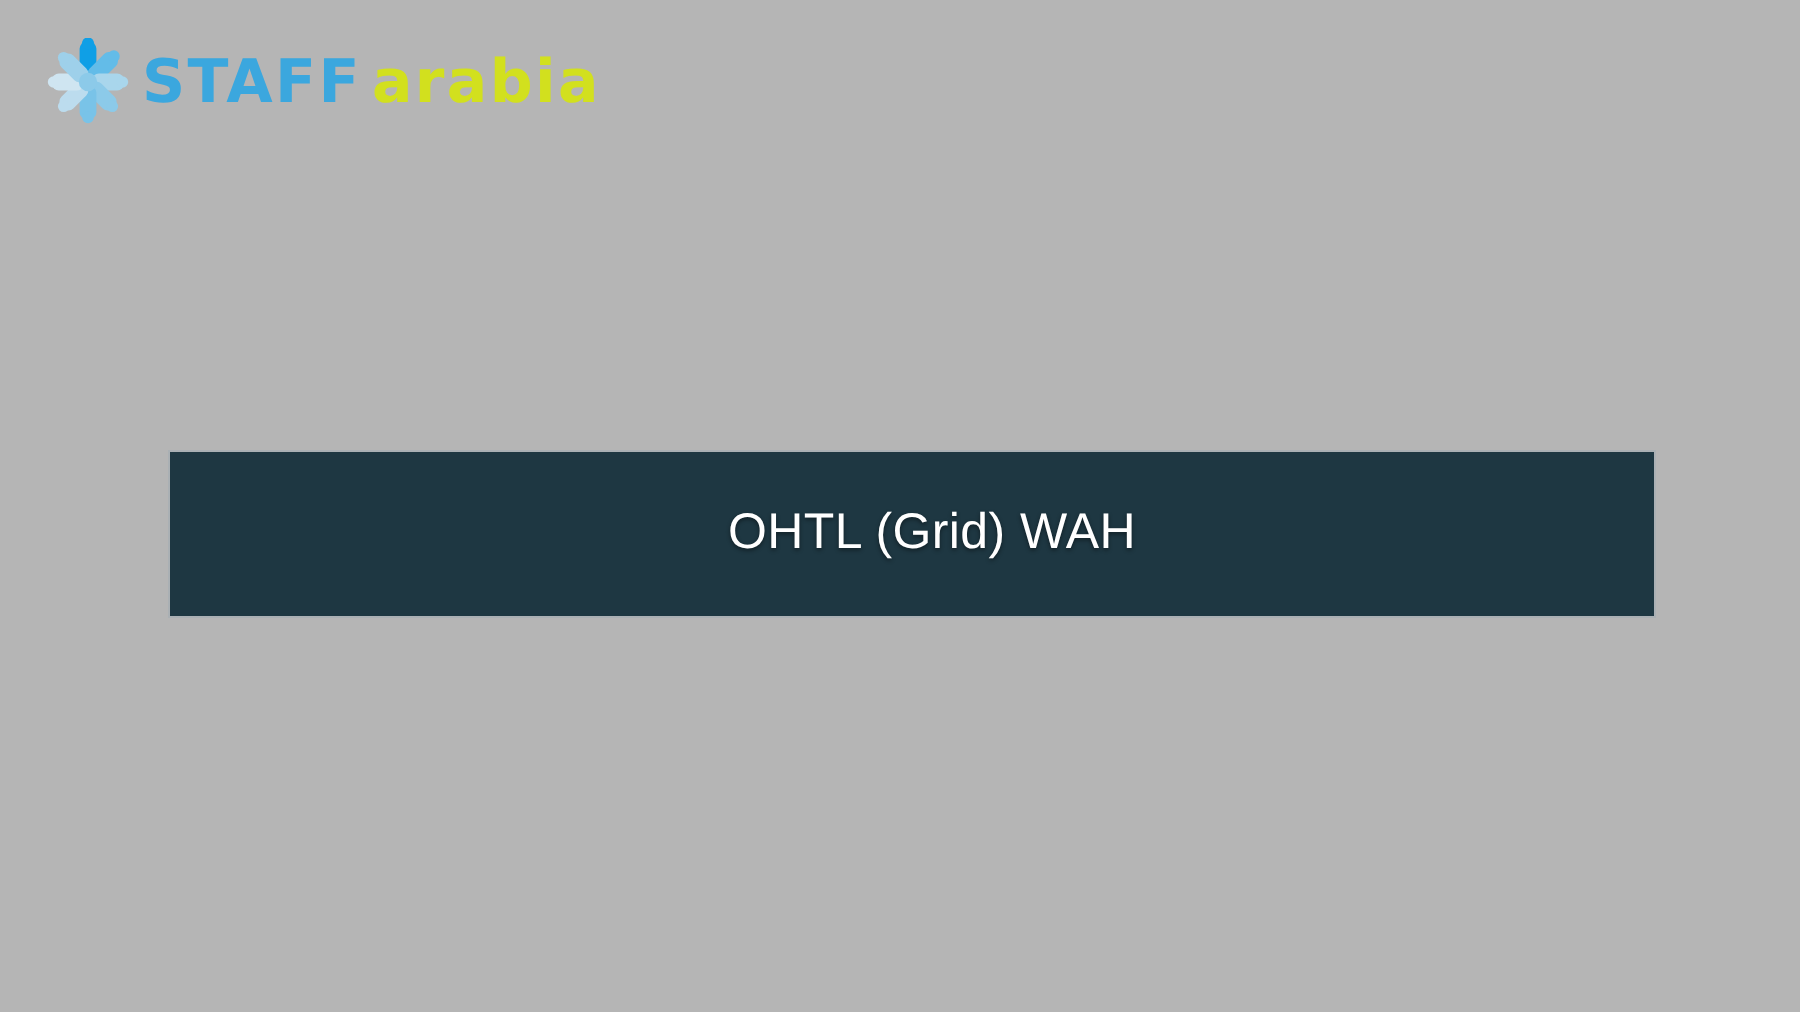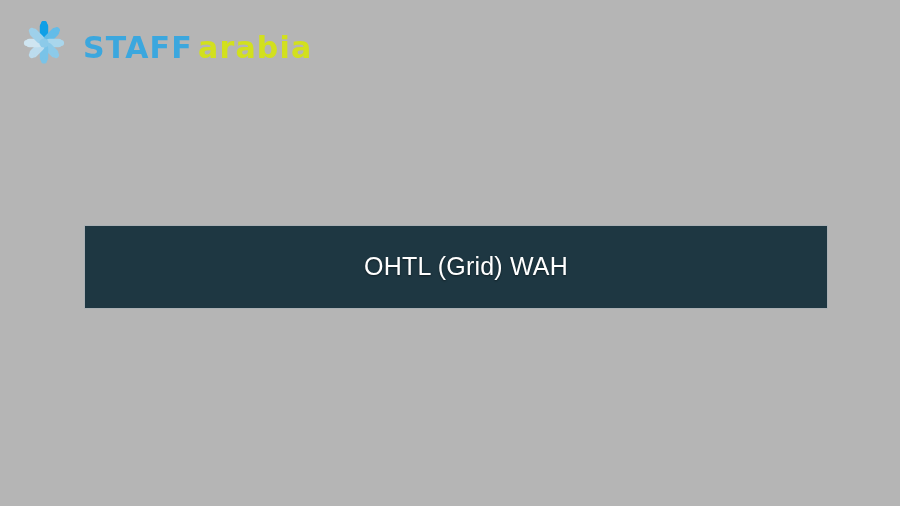--- a/index.html
+++ b/index.html
@@ -18,22 +18,22 @@
     -webkit-font-smoothing: antialiased;
   }
 
   
   .logo {
     position: absolute;
     left: 22px;
     top: 17px;
     height: 48px;
     display: flex;
-    align-items: flex-end;
-    gap: 17px;
+    align-items: center;
+    gap: 5px;
   }
   .logo-mark {
     position: relative;
     width: 44px;
     height: 44px;
     flex: 0 0 44px;
   }
   .logo-mark svg { display: block; width: 44px; height: 44px; }
 
   .logo-word {

